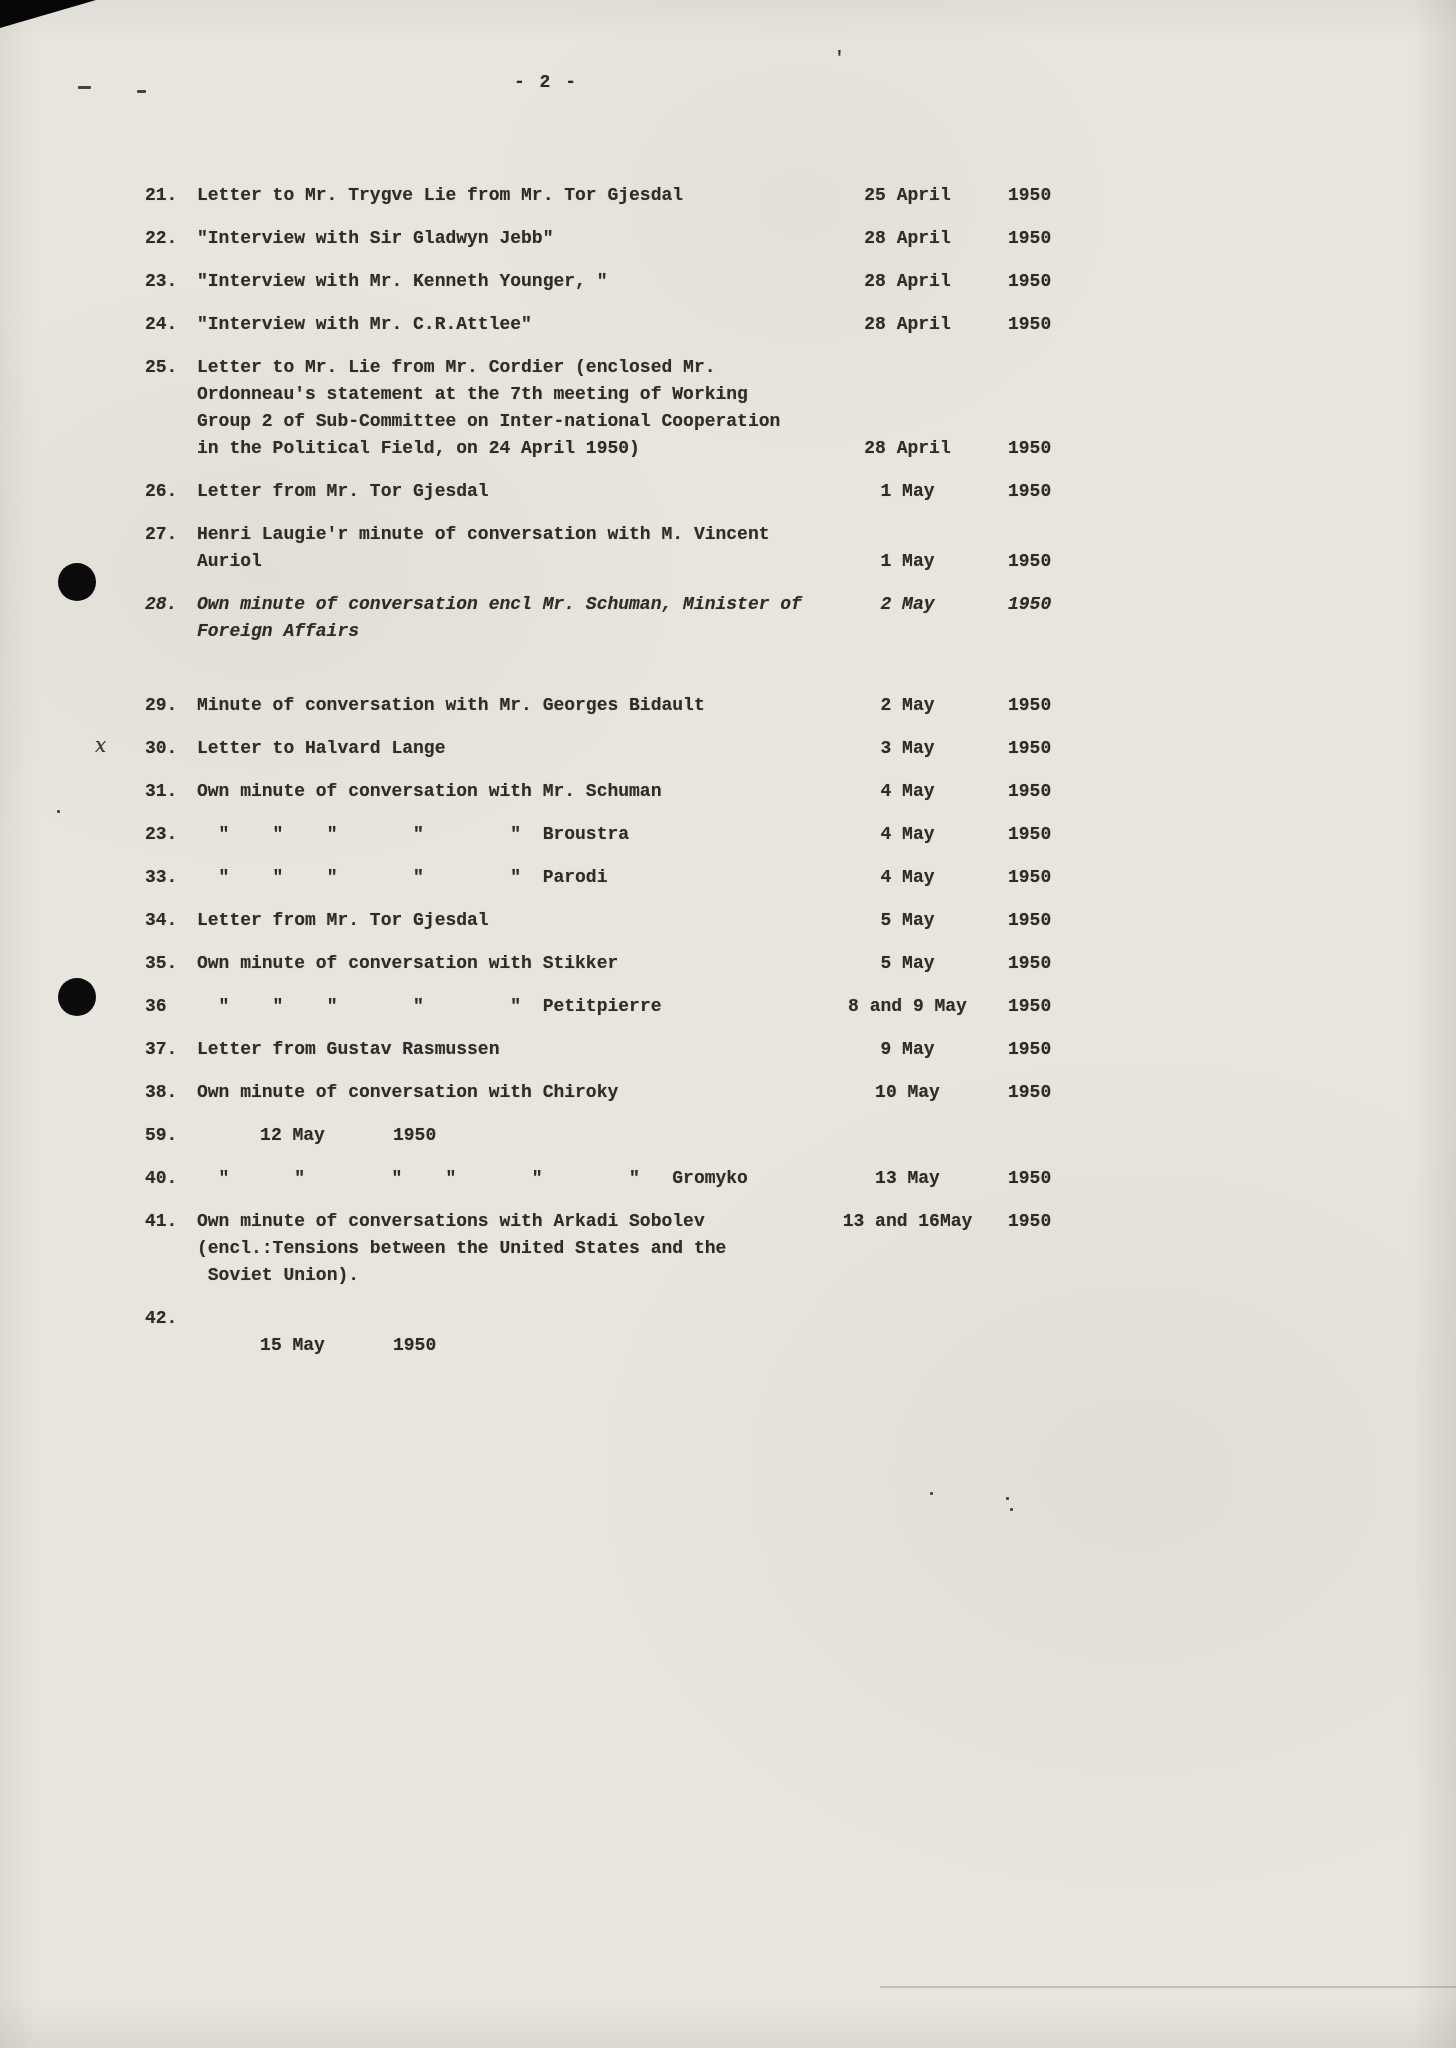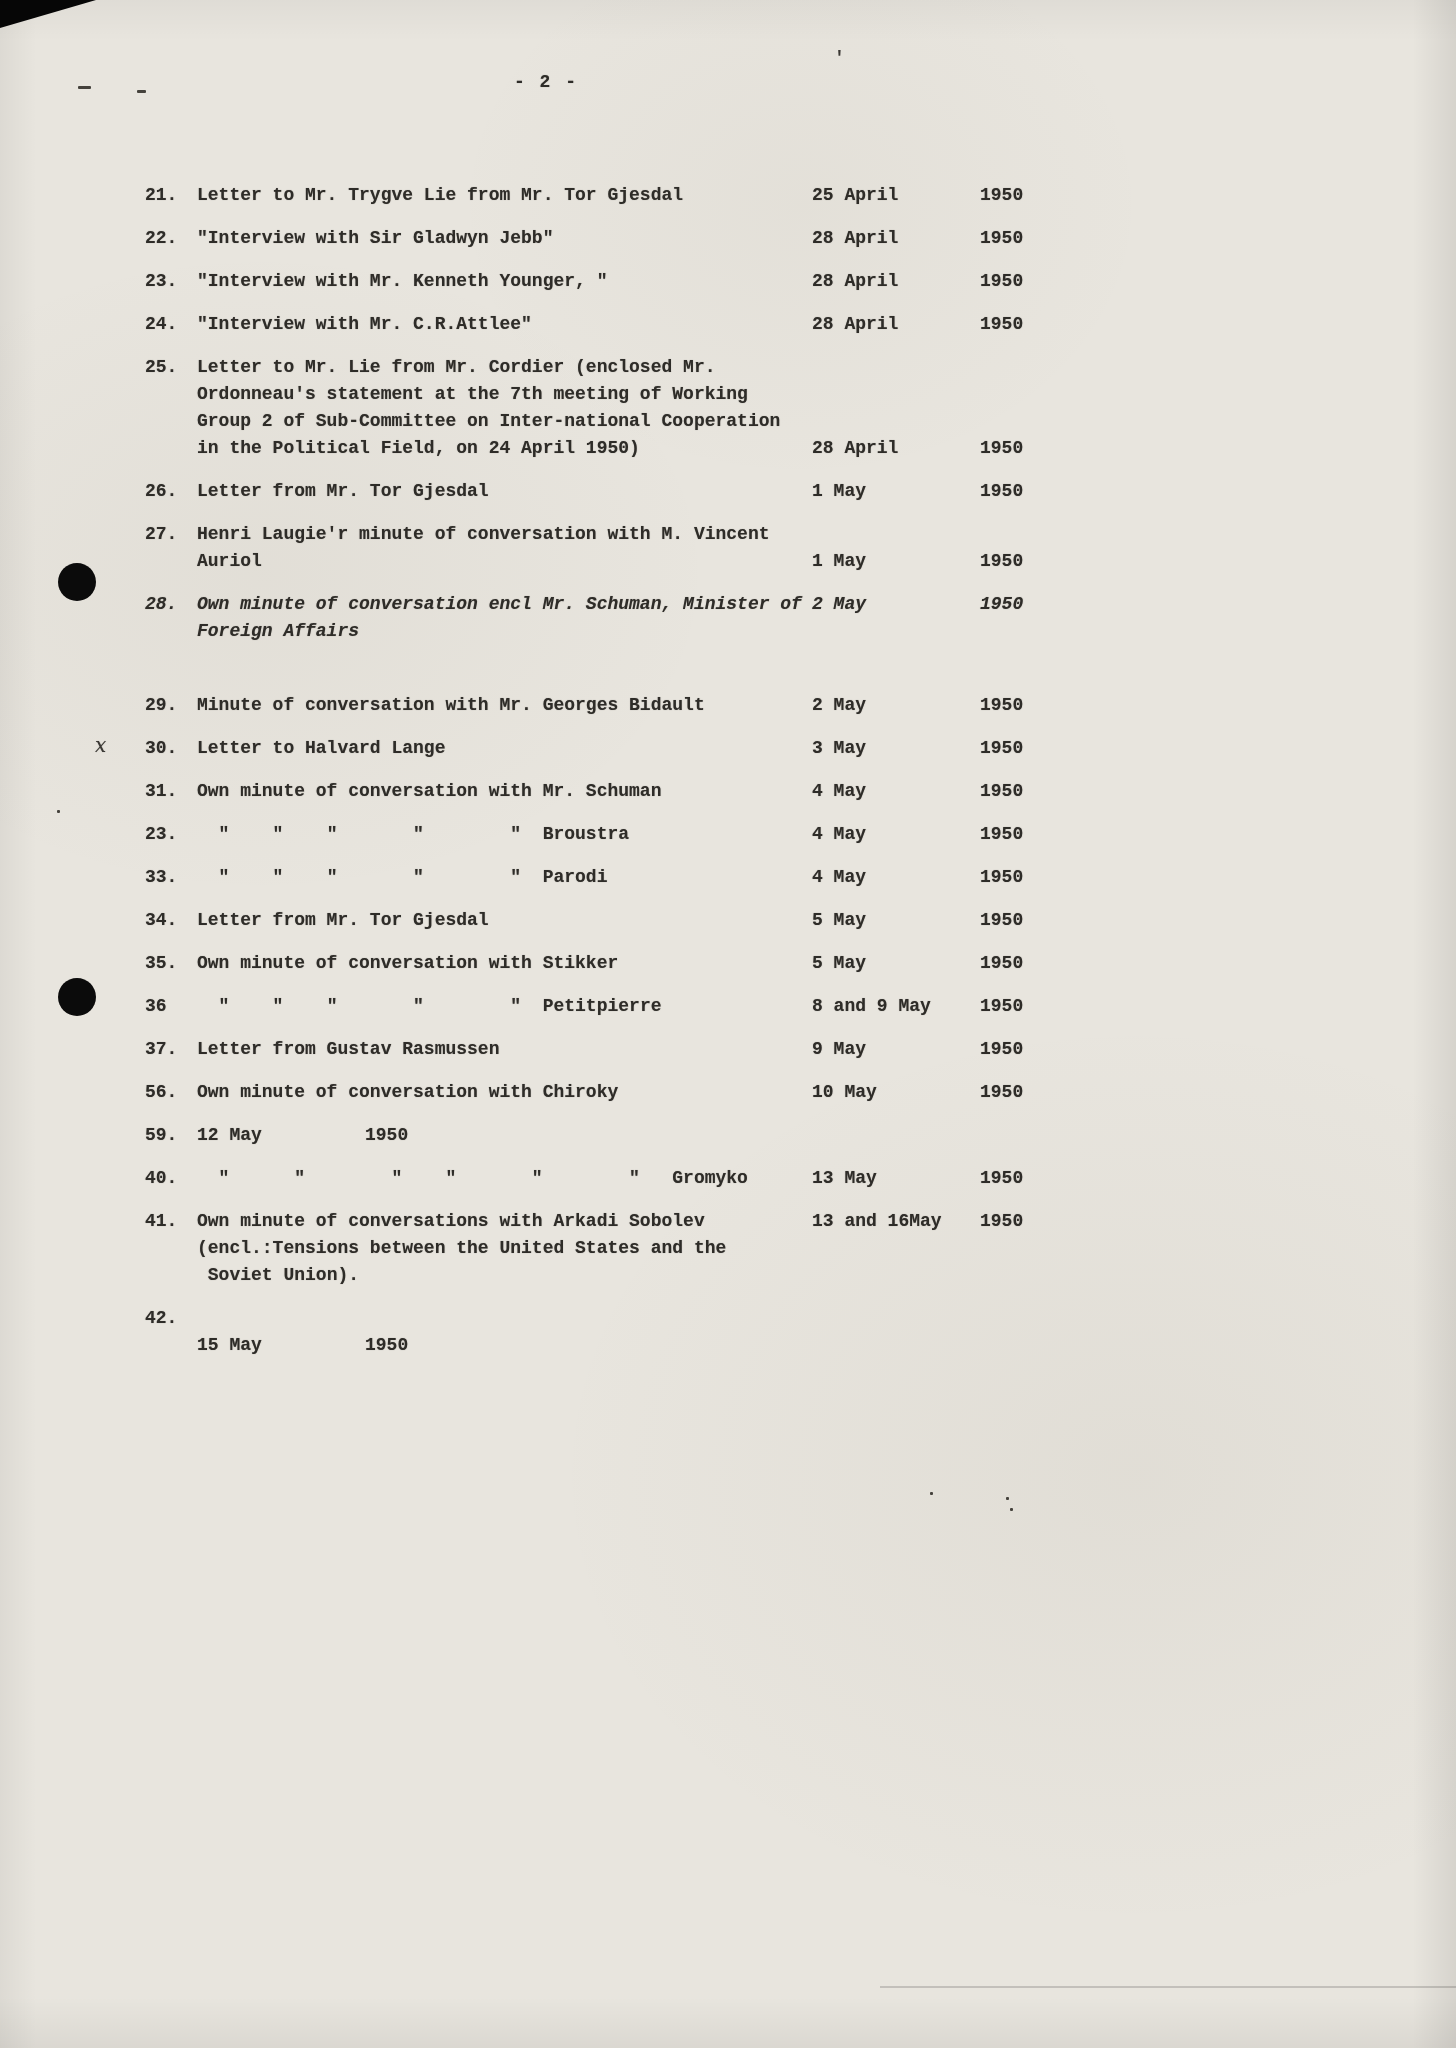--- a/index.html
+++ b/index.html
@@ -31,21 +31,21 @@
     text-shadow:0 0 1px rgba(60,56,50,0.45);
   }
   .entry { display:flex; position:relative; margin-bottom:16px; }
   .mark {
     position:absolute; left:-50px; top:-3px;
     font-family:"DejaVu Serif", serif; font-style:italic; font-size:20px; font-weight:400;
     color:#3a3834;
   }
   .num  { width:52px;  flex:none; }
   .desc { width:615px; flex:none; white-space:pre-wrap; }
-  .date { width:135px; flex:none; text-align:left; white-space:pre; }
+  .date { width:135px; flex:none; text-align:center; white-space:pre;margin-left:28px; }
   .year { width:60px;  flex:none; margin-left:33px; }
   .hole { position:absolute; width:38px; height:38px; border-radius:50%; background:#0b0b0b; }
   .wedge {
     position:absolute; top:0; left:0; width:96px; height:28px; background:#060606;
     clip-path:polygon(0 0, 100% 0, 0 100%);
   }
   .speck { position:absolute; background:#45423c; border-radius:1px; }
   .tick  { position:absolute; font-size:18px; font-weight:700; color:#3a3733; }
   .scanline { position:absolute; background:rgba(30,28,25,0.18); }
 </style>
@@ -189,21 +189,21 @@
       </div>
       <div class="entry">
         <span class="mark"></span>
         <span class="num">37.</span>
         <span class="desc">Letter from Gustav Rasmussen</span>
         <span class="date" style="padding-top:0px">9 May</span>
         <span class="year" style="padding-top:0px">1950</span>
       </div>
       <div class="entry">
         <span class="mark"></span>
-        <span class="num">56.</span>
+        <span class="num">38.</span>
         <span class="desc">Own minute of conversation with Chiroky</span>
         <span class="date" style="padding-top:0px">10 May</span>
         <span class="year" style="padding-top:0px">1950</span>
       </div>
       <div class="entry">
         <span class="mark"></span>
         <span class="num">59.</span>
         <span class="date" style="padding-top:0px">12 May</span>
         <span class="year" style="padding-top:0px">1950</span>
       </div>

